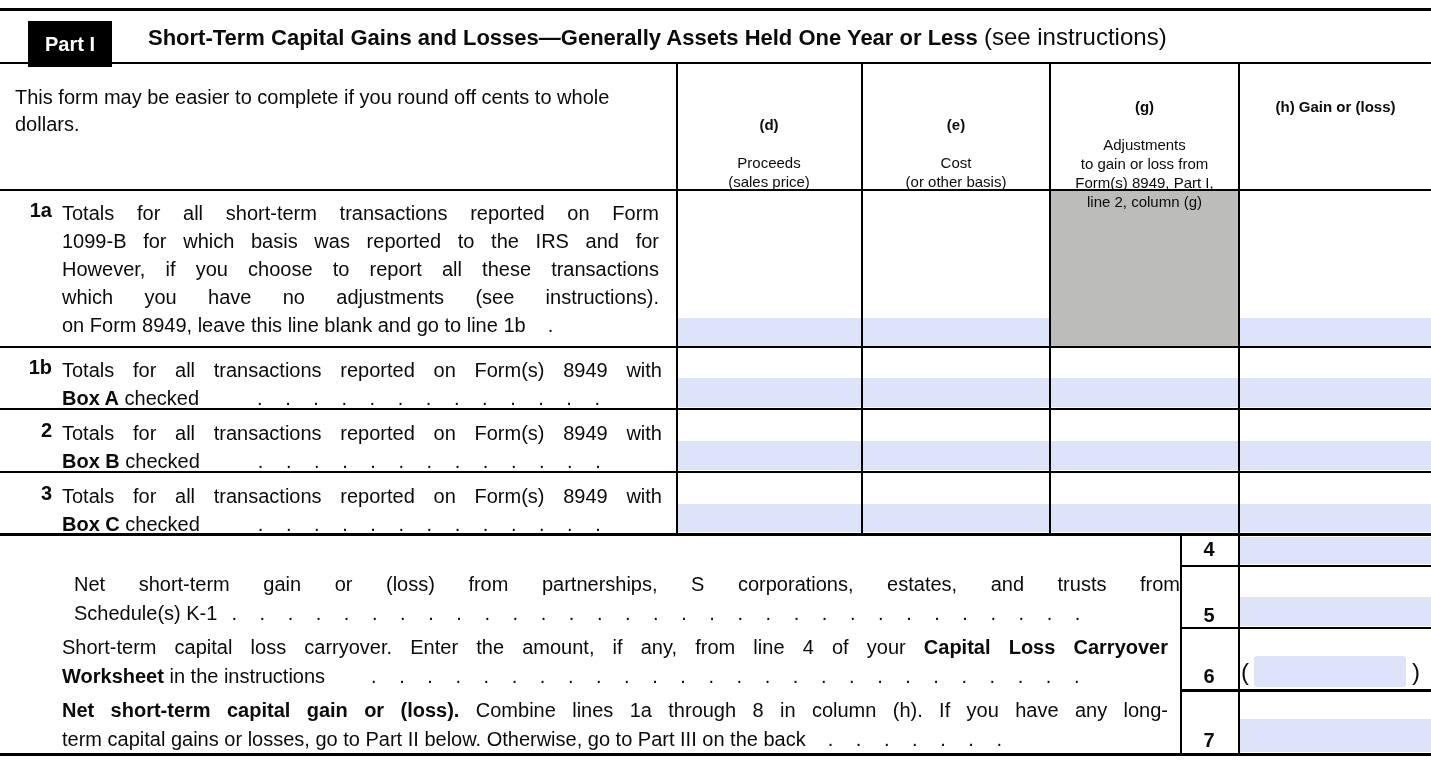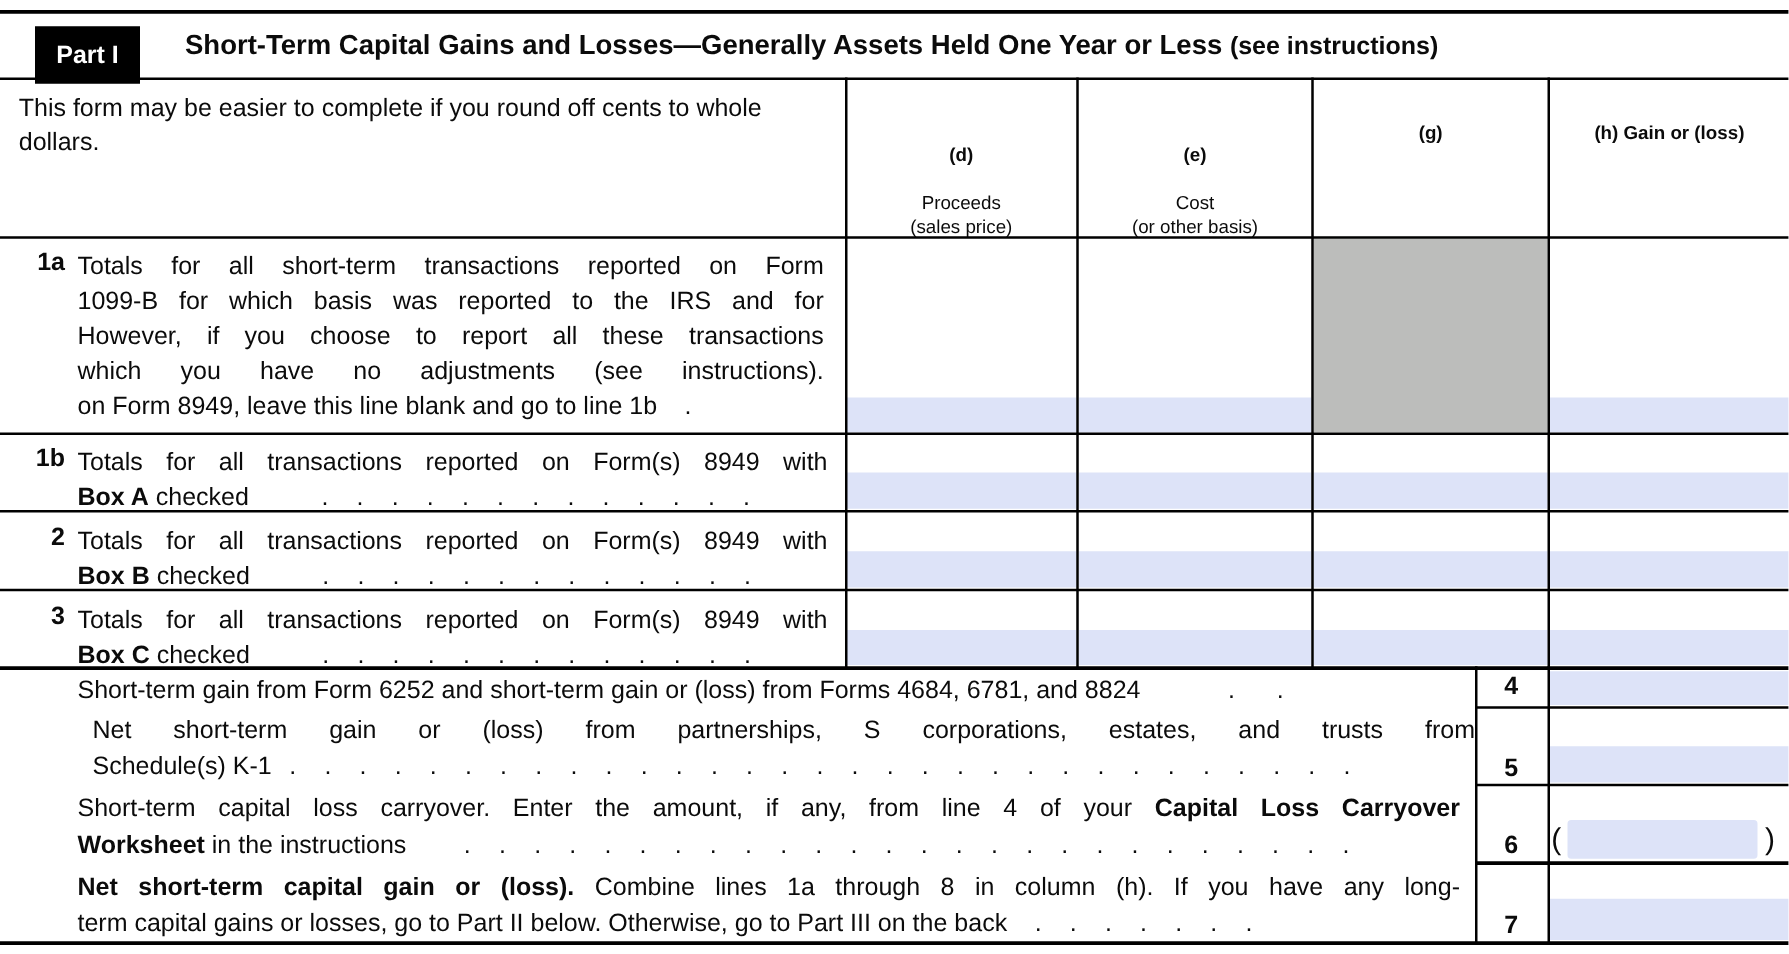--- a/index.html
+++ b/index.html
@@ -26,21 +26,21 @@
   
   .part-box {
     position:absolute; left:28px; top:21px; width:84px; height:46px;
     background:#000; color:#fff; font-weight:bold; font-size:20px;
     display:flex; align-items:center; justify-content:center; z-index:3;
   }
   .part-title {
     position:absolute; left:148px; top:23px; z-index:3;
     font-weight:bold; font-size:22px; white-space:nowrap;
   }
-  .part-note { font-weight:bold; font-size:20px;margin-top:28px; }
+  .part-note { font-weight:normal; font-size:24px;margin-top:28px; }
   
   .colhead {
     position:absolute; z-index:3; text-align:center;
     font-size:15px; line-height:19px; white-space:pre-line;
   }
   .colhead .code { font-weight:bold; }
   .paren { position:absolute; z-index:3; font-size:24px; line-height:24px; }
 </style>
 </head>
 <body>
@@ -68,35 +68,39 @@
   <div class="hline" style="left:0;top:753px;width:1431px;height:3px;"></div>
 
   <div class="vline" style="left:676px;top:62px;width:2px;height:474px;"></div>
   <div class="vline" style="left:861px;top:62px;width:2px;height:474px;"></div>
   <div class="vline" style="left:1049px;top:62px;width:2px;height:474px;"></div>
   <div class="vline" style="left:1238px;top:62px;width:2px;height:474px;"></div>
   <div class="vline" style="left:1180px;top:533px;width:2px;height:222px;"></div>
   <div class="vline" style="left:1238px;top:533px;width:2px;height:222px;"></div>
 
   <div class="txt" style="left:15px;top:74px;width:648px;line-height:27px;">
-    <div style="">This form may be easier to complete if you round off cents to whole dollars.</div>
+    <div style="margin-top:10px;">This form may be easier to complete if you round off cents to whole dollars.</div>
   </div>
 
   <div class="colhead" style="left:678px;top:96px;width:182px;">
     <div class="code">(d)</div>
     <div>Proceeds
 (sales price)</div>
   </div>
   <div class="colhead" style="left:863px;top:96px;width:186px;">
     <div class="code">(e)</div>
     <div>Cost
 (or other basis)</div>
   </div>
   <div class="colhead" style="left:1051px;top:78px;width:187px;">
     <div class="code">(g)</div>
+    <div>Adjustments
+to gain or loss from
+Form(s) 8949, Part I,
+line 2, column (g)</div>
   </div>
   <div class="colhead" style="left:1240px;top:78px;width:191px;">
     <div class="code">(h) Gain or (loss)</div>
   </div>
 
   <div class="num" style="left:12px;top:199px;">1a</div>
   <div class="txt" style="left:62px;top:199px;width:597px;">
     <div class="jl">Totals for all short-term transactions reported on Form</div>
     <div class="jl">1099-B for which basis was reported to the IRS and for</div>
     <div class="jl">However, if you choose to report all these transactions</div>
@@ -139,23 +143,20 @@
     <div class="jl">Totals for all transactions reported on Form(s) 8949 with</div>
     <div>
       <span class="b">Box C</span><span> checked</span><span class="leaders" style="margin-left:58px;">. . . . . . . . . . . . .</span>
     </div>
   </div>
   <div class="fill field" style="left:677px;top:504px;width:184px;height:28px;"></div>
   <div class="fill field" style="left:863px;top:504px;width:186px;height:28px;"></div>
   <div class="fill field" style="left:1051px;top:504px;width:187px;height:28px;"></div>
   <div class="fill field" style="left:1240px;top:504px;width:191px;height:28px;"></div>
 
-  <div class="txt" style="left:62px;top:538px;width:1106px;white-space:nowrap;">
-    <span>Short-term gain from Form 6252 and short-term gain or (loss) from Forms 4684, 6781, and 8824</span><span class="leaders-wide">. .</span>
-  </div>
   <div class="num-cell" style="top:534px;height:30px;padding-bottom:2px;align-items:center;">4</div>
   <div class="fill field" style="left:1240px;top:537px;width:191px;height:27px;"></div>
 
   <div class="txt" style="left:74px;top:570px;width:1106px;line-height:29px;">
     <div class="jl">Net short-term gain or (loss) from partnerships, S corporations, estates, and trusts from</div>
     <div>
       <span>Schedule(s) K-1</span><span class="leaders" style="margin-left:14px;">. . . . . . . . . . . . . . . . . . . . . . . . . . . . . . .</span>
     </div>
   </div>
   <div class="num-cell" style="top:566px;height:61px;padding-bottom:4px;">5</div>

